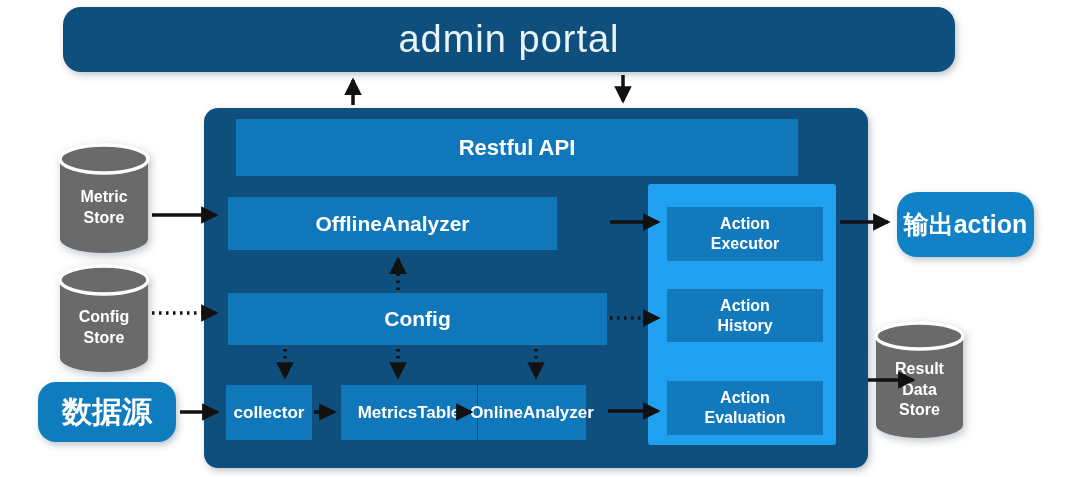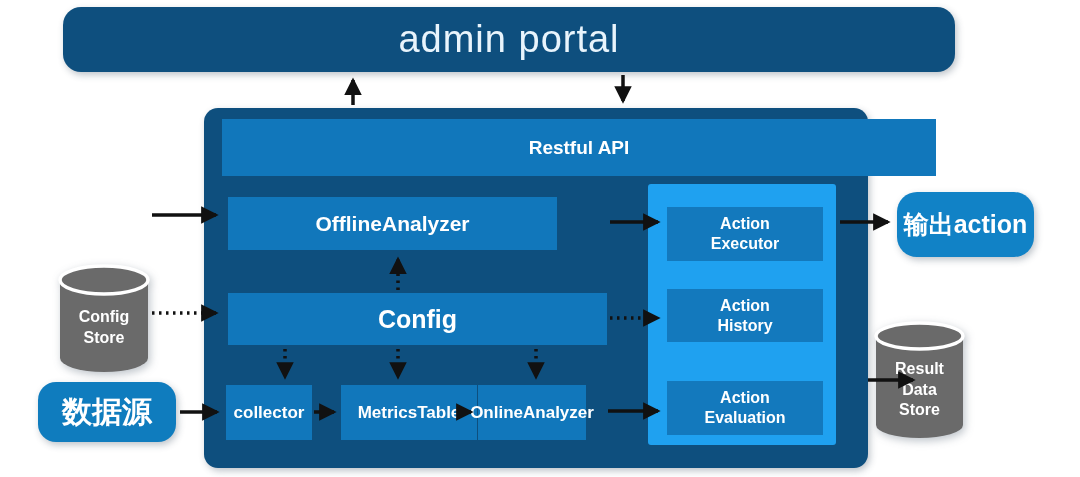--- a/index.html
+++ b/index.html
@@ -29,23 +29,23 @@
   .admin-portal{left:63px;top:7px;width:892px;height:65px;border-radius:18px;
     background:var(--dark-blue);font-size:38px;font-weight:400;color:#E8F4FC;
     letter-spacing:1px;}
 
   
   .platform{left:204px;top:108px;width:664px;height:360px;border-radius:14px;
     background:var(--dark-blue);}
 
   
   .bar{background:var(--mid-blue);font-weight:bold;}
-  .restful{left:222px;top:119px;width:714px;height:57px;font-size:19px;}
+  .restful{left:236px;top:119px;width:562px;height:57px;font-size:22px;}
   .offline{left:228px;top:197px;width:329px;height:53px;font-size:21px;}
-  .config{left:228px;top:293px;width:379px;height:52px;font-size:25px;}
+  .config{left:228px;top:293px;width:379px;height:52px;font-size:21px;}
   .collector{left:226px;top:385px;width:86px;height:55px;font-size:17px;}
   .metricstable{left:341px;top:385px;width:136px;height:55px;font-size:17px;}
   .onlineanalyzer{left:478px;top:385px;width:108px;height:55px;font-size:17px;}
 
   
   .action-panel{left:648px;top:184px;width:188px;height:261px;
     background:var(--panel-blue);border-radius:3px;}
   .action-box{background:var(--inner-blue);width:156px;height:54px;left:667px;
     font-size:16px;font-weight:bold;line-height:1.25;text-align:center;}
   .action-box span{display:inline-block;max-width:100px;}
@@ -114,20 +114,29 @@
   <div class="node action-box exec">
     <span>Action Executor</span>
   </div>
   <div class="node action-box history">
     <span>Action History</span>
   </div>
   <div class="node action-box evaluation">
     <span>Action Evaluation</span>
   </div>
 
+  <div class="cylinder metric-store">
+    <svg width="92" height="112" viewBox="0 0 92 112">
+      <path d="M2,16 L2,96 a44,14 0 0 0 88,0 L90,16 Z" fill="var(--cylinder-gray)"></path>
+      <ellipse cx="46" cy="16" rx="44" ry="14" fill="var(--cylinder-gray)" stroke="#FFFFFF" stroke-width="3.5"></ellipse>
+    </svg>
+    <div class="cyl-label">
+      <span>Metric Store</span>
+    </div>
+  </div>
 
   <div class="cylinder config-store">
     <svg width="92" height="110" viewBox="0 0 92 110">
       <path d="M2,16 L2,94 a44,14 0 0 0 88,0 L90,16 Z" fill="var(--cylinder-gray)"></path>
       <ellipse cx="46" cy="16" rx="44" ry="14" fill="var(--cylinder-gray)" stroke="#FFFFFF" stroke-width="3.5"></ellipse>
     </svg>
     <div class="cyl-label">
       <span>Config Store</span>
     </div>
   </div>

